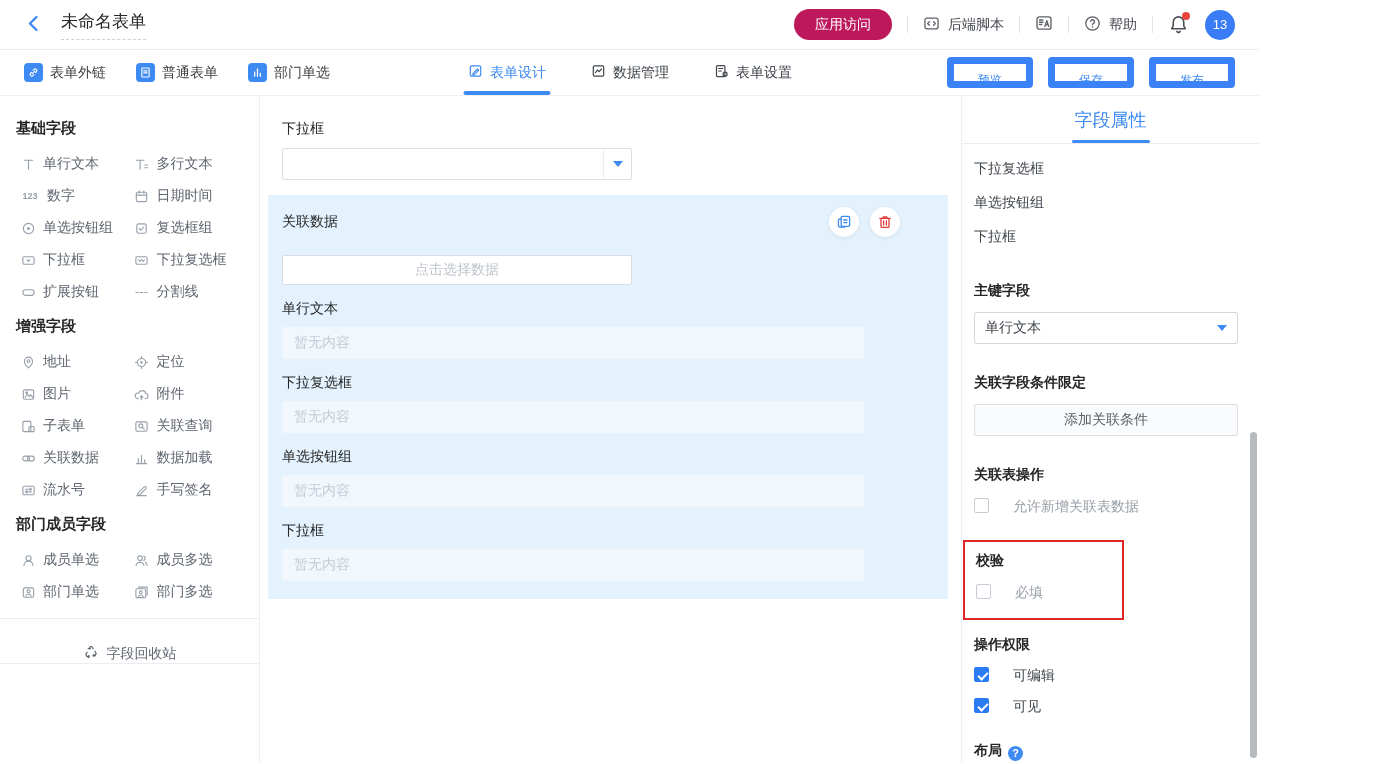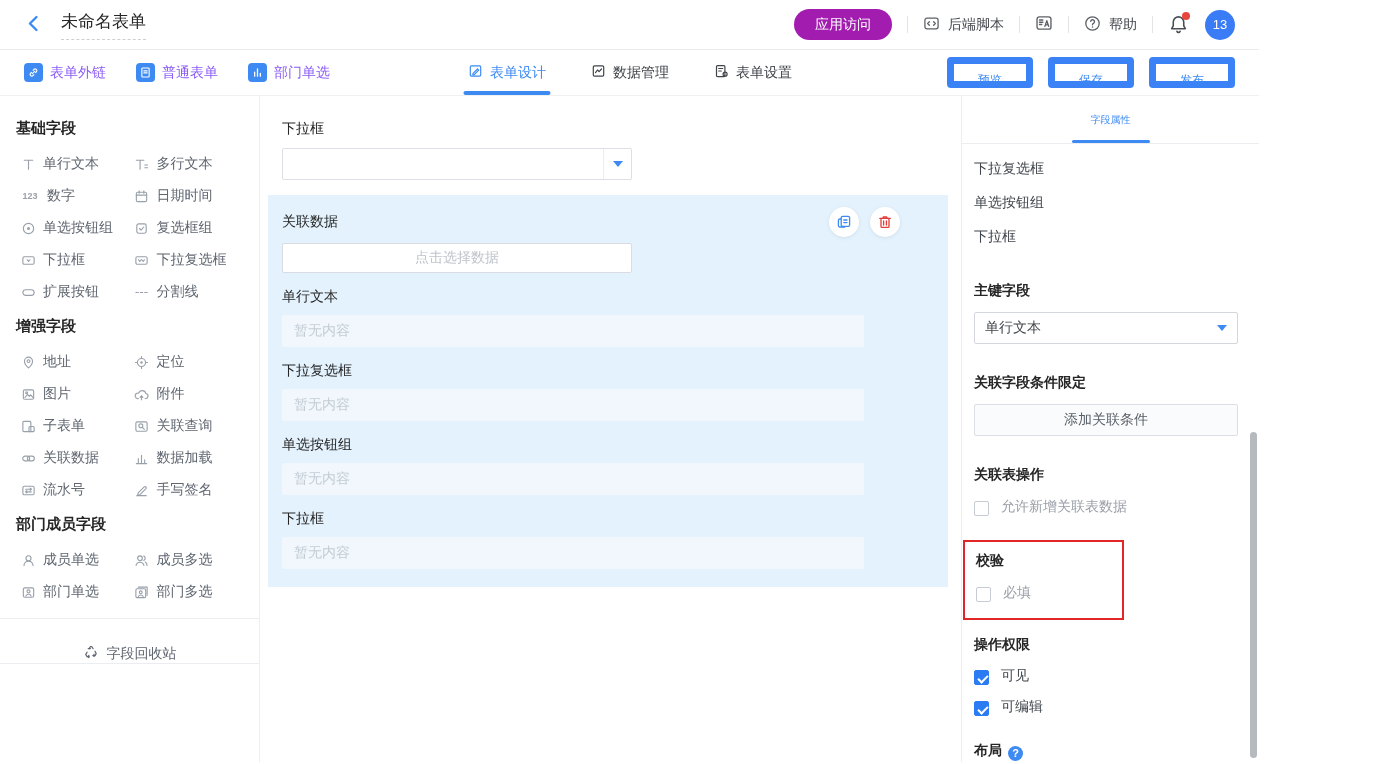--- a/index.html
+++ b/index.html
@@ -5,31 +5,31 @@
   *{box-sizing:border-box;margin:0;padding:0}
   html,body{width:1399px;height:764px;overflow:hidden;background:#fff;
     font-family:"Liberation Sans","DejaVu Sans",sans-serif;color:#262626;font-size:14px}
   .page{position:relative;width:1259px;height:764px}
 
   
   .hdr{height:50px;display:flex;align-items:center;padding:0 24px;border-bottom:1px solid #ebebeb;background:#fff}
   .back{display:flex;align-items:center;margin-right:18px;cursor:pointer}
   .hdr-title{font-size:17px;color:#262626;padding-bottom:6px;border-bottom:1px dashed #cfcfcf;cursor:text}
   .hdr-right{margin-left:auto;display:flex;align-items:center}
-  .pill-btn{background:#a21caf;color:#fff;border:none;border-radius:16px;height:31px;padding:0 21px;font-size:14px;cursor:pointer}
+  .pill-btn{background:#be185d;color:#fff;border:none;border-radius:16px;height:31px;padding:0 21px;font-size:14px;cursor:pointer}
   .vdiv{width:1px;height:17px;background:#e4e4e4;margin:0 15px}
   .hdr-item{display:flex;align-items:center;gap:8px;color:#43474d;font-size:14px;cursor:pointer}
   .bell-wrap{position:relative;cursor:pointer;display:flex}
   .bell-dot{position:absolute;right:-1px;top:-2px;width:8px;height:8px;border-radius:50%;background:#e8453c}
   .avatar{width:30px;height:30px;border-radius:50%;background:#3a7bf6;color:#fff;display:flex;align-items:center;justify-content:center;font-size:13px;margin-left:16px;cursor:pointer}
 
   
   .tbar{height:46px;display:flex;align-items:center;padding:0 24px;border-bottom:1px solid #eef0f2;position:relative;background:#fff}
   .tlinks{display:flex;align-items:center;gap:30px}
-  .tlink{display:flex;align-items:center;gap:7px;color:#8b5cf6;cursor:pointer}
+  .tlink{display:flex;align-items:center;gap:7px;color:#404040;cursor:pointer}
   .badge{width:19px;height:19px;border-radius:4px;background:#3d8af2;display:flex;align-items:center;justify-content:center}
   .ttabs{position:absolute;left:50%;top:0;transform:translateX(-50%);height:100%;display:flex;gap:44px}
   .ttab{display:flex;align-items:center;gap:7px;color:#3f444a;cursor:pointer;position:relative;height:100%}
   .ttab.active{color:#3d8af2}
   .ttab.active::after{content:"";position:absolute;left:-4px;right:-4px;bottom:0;height:4px;border-radius:2px;background:#3d8af2}
   .tbtns{margin-left:auto;display:flex;gap:15px}
   .obtn{height:31px;padding:8px 24px;background:#fff;border:7px solid #3b82f6;color:#3d8af2;border-radius:4px;font-size:12px;cursor:pointer}
 
   
   .main{display:flex;height:666px}
@@ -50,37 +50,37 @@
   .sel-box{width:350px;height:32px;border:1px solid #dcdfe6;border-radius:2px;background:#fff;display:flex;align-items:center;margin-left:14px;cursor:pointer}
   .sel-box .flex{flex:1}
   .caret-cell{width:28px;height:100%;border-left:1px solid #ededed;display:flex;align-items:center;justify-content:center}
   .caret{width:0;height:0;border-left:5px solid transparent;border-right:5px solid transparent;border-top:6px solid #3d8af2}
 
   .block{background:#e3f2fd;margin-top:15px;padding:12px 14px 18px;position:relative;cursor:pointer}
   .block-hd{display:flex;align-items:center;height:30px}
   .block-label{color:#262626;font-weight:500}
   .block-actions{margin-left:auto;display:flex;gap:11px;margin-right:34px}
   .circ{width:30px;height:30px;border-radius:50%;background:#fff;display:flex;align-items:center;justify-content:center;cursor:pointer;box-shadow:0 1px 4px rgba(0,0,0,.08)}
-  .picker{width:350px;height:30px;background:#fff;border:1px solid #d9dce1;border-radius:2px;display:flex;align-items:center;justify-content:center;color:#bfc4cc;margin-top:6px;cursor:pointer}
+  .picker{width:350px;height:30px;background:#fff;border:1px solid #d9dce1;border-radius:2px;display:flex;align-items:center;justify-content:center;color:#bfc4cc;margin-top:18px;cursor:pointer}
   .bf-label{color:#262626;margin:15px 0 9px;font-weight:500}
   .bf-input{height:32px;width:calc(100% - 70px);background:#f1f7fc;border-radius:2px;display:flex;align-items:center;padding:12px 12px;color:#c4cdd6;cursor:pointer}
 
   
   .panel{width:298px;border-left:1px solid #eceef1;background:#fff;display:flex;flex-direction:column}
   .ptabs{height:48px;display:flex;border-bottom:1px solid #ebedf0;flex:none}
-  .ptab{flex:1;display:flex;align-items:center;justify-content:center;color:#262626;cursor:pointer;position:relative;font-size:10px}
+  .ptab{flex:1;display:flex;align-items:center;justify-content:center;color:#262626;cursor:pointer;position:relative;font-size:18px}
   .ptab.active{color:#3d8af2}
   .ptab.active::after{content:"";position:absolute;bottom:0;left:50%;transform:translateX(-50%);width:78px;height:3px;background:#3d8af2;border-radius:2px}
   .pbody{padding:8px 21px 0 12px;overflow:hidden;flex:1}
   .plist-item{height:34px;display:flex;align-items:center;color:#40464d;cursor:pointer}
   .ptitle{font-weight:bold;color:#262626;font-size:14px}
   .psel{height:32px;border:1px solid #d4d8de;border-radius:2px;display:flex;align-items:center;padding:0 10px;color:#40464d;margin-top:12px;cursor:pointer;background:#fff}
   .psel .flex{flex:1}
   .gray-btn{width:100%;height:32px;margin-top:12px;background:#fafbfc;border:1px solid #dcdfe6;border-radius:2px;color:#5a6068;font-size:14px;cursor:pointer}
-  .cbrow{display:flex;align-items:flex-end;gap:12px;margin-top:14px;cursor:pointer}
+  .cbrow{display:flex;align-items:flex-start;gap:24px;margin-top:14px;cursor:pointer}
   .cb{width:15px;height:15px;border:1px solid #c6cbd4;border-radius:2px;background:#fff;flex:none;position:relative;cursor:pointer}
   .cb.checked{background:#2b7cf3;border-color:#2b7cf3}
   .cb.checked::after{content:"";position:absolute;left:4.5px;top:1.5px;width:4px;height:8px;border:solid #fff;border-width:0 2px 2px 0;transform:rotate(45deg)}
   .cb-label{color:#9aa0a8}
   .cb-label.dark{color:#40464d}
   .redbox{border:2px solid #e02626;width:161px;margin-left:-11px;margin-top:24px;padding:10px 11px 16px}
   .qbadge{display:inline-flex;width:15px;height:15px;border-radius:50%;background:#3d8af2;color:#fff;font-size:11px;align-items:center;justify-content:center;margin-left:6px;vertical-align:-2px;cursor:pointer}
   .flex{flex:1}
   .scroll-thumb{position:absolute;right:2px;top:432px;width:7px;height:326px;background:#b6b9be;border-radius:4px;cursor:pointer}
   .mt28{margin-top:28px}.mt30{margin-top:30px}.mt26{margin-top:26px}.mt16{margin-top:16px}
@@ -529,25 +529,25 @@
           <div class="cbrow">
             <span class="cb"></span>
             <span class="cb-label">必填</span>
           </div>
         </div>
 
         <div class="ptitle mt16">操作权限</div>
         <div>
             <div class="cbrow" style="margin-top: 13px;">
               <span class="cb checked"></span>
-              <span class="cb-label dark">可见</span>
+              <span class="cb-label dark">可编辑</span>
             </div>
             <div class="cbrow" style="margin-top: 13px;">
               <span class="cb checked"></span>
-              <span class="cb-label dark">可编辑</span>
+              <span class="cb-label dark">可见</span>
             </div>
           </div>
 
         <div class="ptitle mt26">
           <span>布局</span><span class="qbadge">?</span>
         </div>
         
       </div>
     </div>
   </div>

